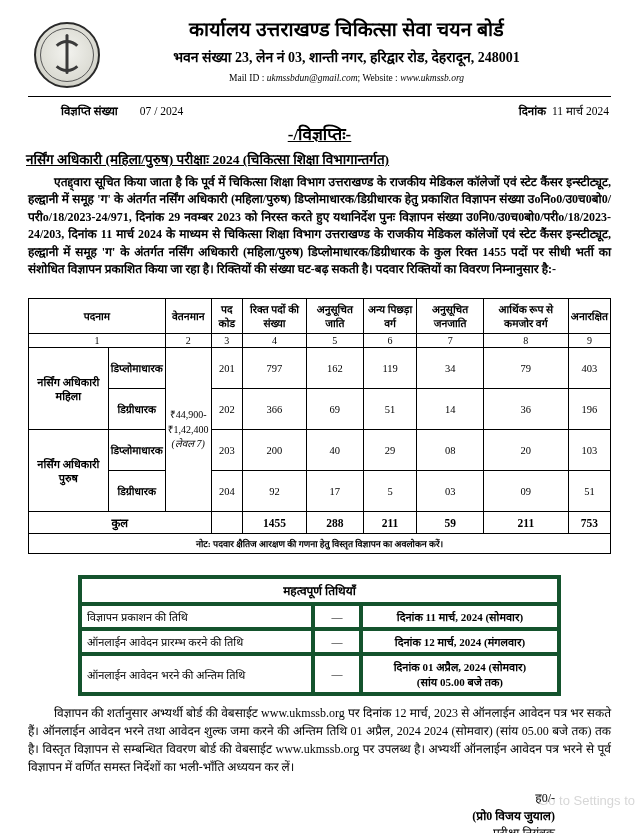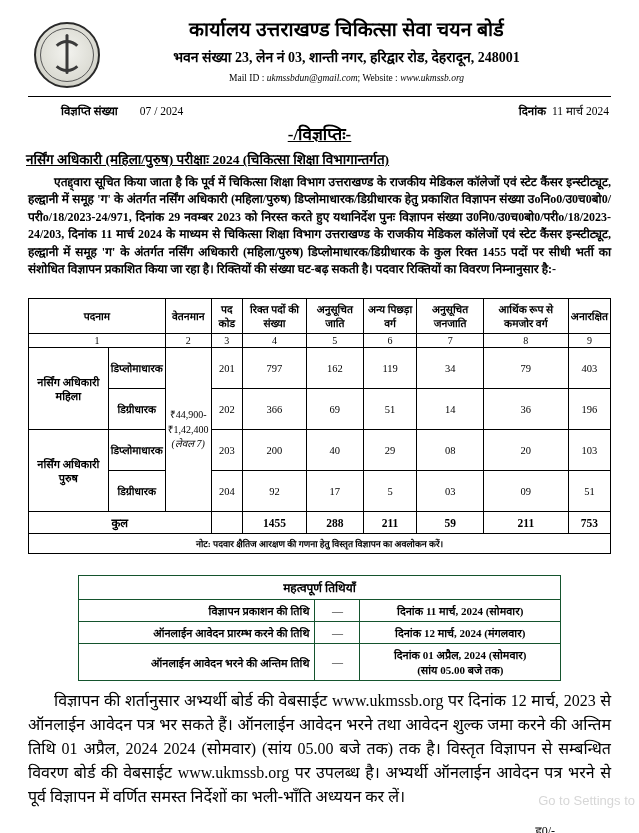--- a/index.html
+++ b/index.html
@@ -156,38 +156,38 @@
   .t1 .total td { font-weight: bold; font-size: 11.5px; }
   .note-row td {
     font-size: 9px;
     font-weight: bold;
     text-align: center;
     padding: 3px 2px;
   }
   
   .t2-wrap { margin-top: 9px; padding: 0 52px; }
   .t2 td, .t2 th {
-    border: 1px solid #14532d;
+    border: 4px solid #14532d;
     font-size: 11px;
     padding: 3px 5px;
     vertical-align: middle;
   }
   .t2 .hdr {
     text-align: center;
     font-weight: bold;
     font-size: 12px;
     padding: 3px;
   }
-  .t2 .lbl { text-align: right; font-weight: bold; }
+  .t2 .lbl { text-align: left; font-weight: normal; }
   .t2 .dash { text-align: center; width: 34px; }
   .t2 .val { text-align: center; font-weight: bold; white-space: nowrap; }
   .t2 .val .sub { font-weight: bold; display: block; }
   
   .bpara {
-    font-size: 16px;
+    font-size: 12px;
     line-height: 1.5;
     text-align: justify;
     margin-top: 8px;
     padding: 0 2px;
     text-indent: 26px;
   }
   .sign {
     margin-top: 14px;
     text-align: right;
     padding-right: 58px;

